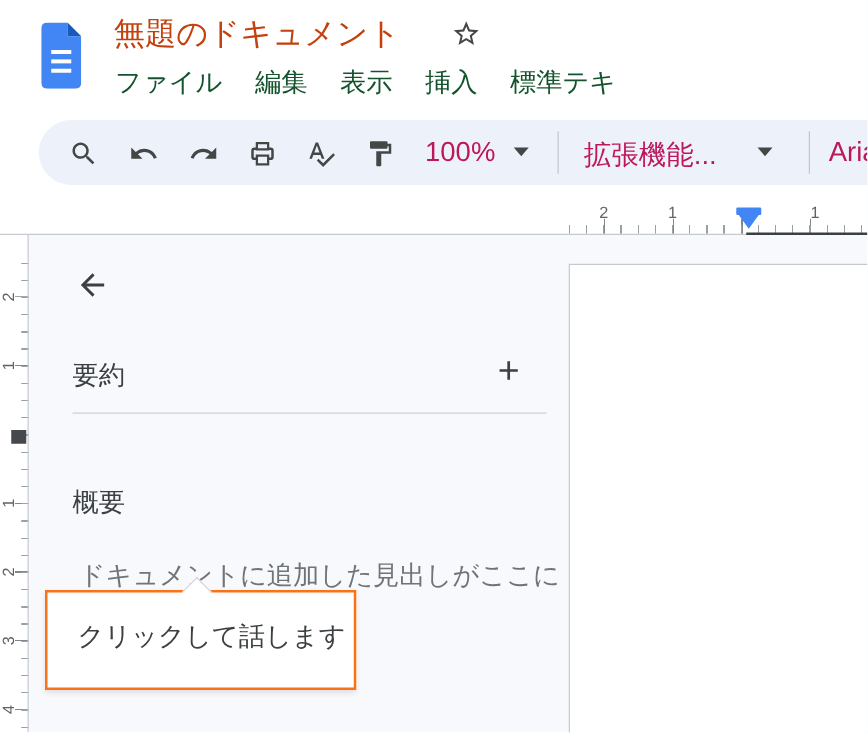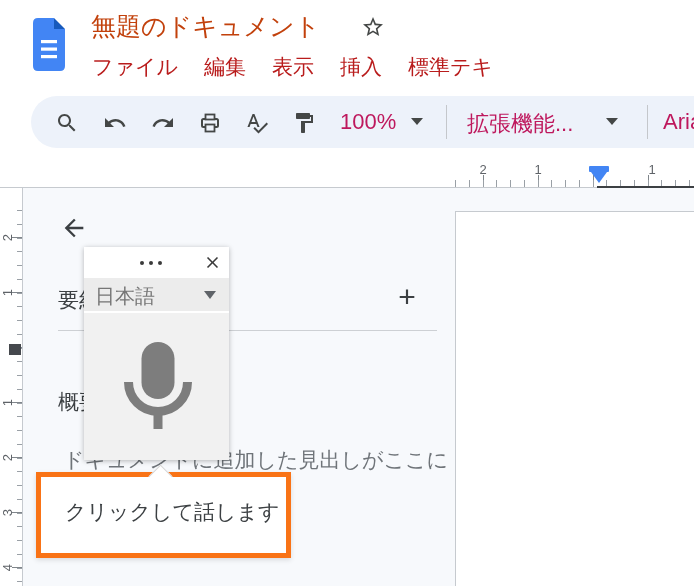--- a/index.html
+++ b/index.html
@@ -3,21 +3,21 @@
 <meta charset="utf-8">
 <style>
   html,body{margin:0;padding:0;background:#fff;}
   .screen{position:relative;width:694px;height:586px;overflow:hidden;background:#ffffff;
           font-family:"Liberation Sans",sans-serif;color:#202124;}
   .abs{position:absolute;}
 
   
   .title{left:91px;top:10px;font-size:25px;color:#c2410c;white-space:nowrap;}
   .star-btn{left:361px;top:15px;width:24px;height:24px;}
-  .menubar{left:92px;top:52px;height:30px;display:flex;gap:26px;font-size:21px;color:#b91c1c;}
+  .menubar{left:92px;top:52px;height:30px;display:flex;gap:26px;font-size:21px;color:#14532d;}
   .menubar span{line-height:30px;white-space:nowrap;cursor:default;}
 
   
   .toolbar{left:31px;top:96px;width:680px;height:52px;background:#edf2fa;
            border-radius:26px 0 0 26px;}
   .tb-icon{position:absolute;top:15px;width:24px;height:24px;}
   .tb-text{position:absolute;top:13px;font-size:22px;color:#be185d;white-space:nowrap;}
   .caret{position:absolute;width:0;height:0;border-left:6px solid transparent;
          border-right:6px solid transparent;border-top:7px solid #444746;}
   .tb-sep{position:absolute;top:9px;width:1px;height:34px;background:#c4c7cb;}
@@ -74,21 +74,21 @@
   .vp-lang-text{position:absolute;left:11px;top:5px;font-size:20px;color:#767676;}
   .vp-lang-caret{position:absolute;right:13px;top:13px;width:0;height:0;
       border-left:6.5px solid transparent;border-right:6.5px solid transparent;
       border-top:8px solid #5f6368;}
   .vp-gap{height:2px;background:#fff;}
   .vp-mic{position:relative;height:147px;background:#f1f1f1;cursor:pointer;}
   .mic-svg{position:absolute;left:39px;top:29px;}
 
   
   .tooltip{left:36px;top:472px;width:245px;height:76px;background:#fff;
-           border:5px solid #f97316;box-shadow:0 2px 5px rgba(0,0,0,.12);z-index:6;}
+           border:2px solid #f97316;box-shadow:0 2px 5px rgba(0,0,0,.12);z-index:6;}
   .tt-callout{position:absolute;left:111px;top:-9px;width:16px;height:16px;background:#fff;
               transform:rotate(45deg);border-left:1px solid #d5d5d5;border-top:1px solid #d5d5d5;}
   .tt-text{position:absolute;left:24px;top:21px;font-size:21px;color:#3c4043;white-space:nowrap;}
 </style>
 </head>
 <body>
 
 <div class="screen">
 
   <svg class="abs" style="left:33px;top:18px;" width="32" height="53" viewBox="0 0 32 53">
@@ -169,43 +169,19 @@
 
   <svg class="abs back-btn" viewBox="0 0 24 24">
     <path fill="#3c4043" d="M20 11H7.83l5.59-5.59L12 4l-8 8 8 8 1.41-1.41L7.83 13H20v-2z"></path>
   </svg>
   <div class="abs summary-label">要約</div>
   <div class="abs add-btn">+</div>
   <div class="abs panel-divider"></div>
   <div class="abs outline-label">概要</div>
   <div class="abs outline-hint">ドキュメントに追加した見出しがここに</div>
 
-  <div class="abs voice-popup">
-    <div class="vp-header">
-      <div class="vp-dots">
-          <i></i>
-          <i></i>
-          <i></i>
-        </div>
-      <svg class="vp-close" viewBox="0 0 24 24">
-        <path fill="#3a3a3a" d="M19 6.41L17.59 5 12 10.59 6.41 5 5 6.41 10.59 12 5 17.59 6.41 19 12 13.41 17.59 19 19 17.59 13.41 12z"></path>
-      </svg>
-    </div>
-    <div class="vp-lang">
-      <span class="vp-lang-text">日本語</span>
-      <span class="vp-lang-caret"></span>
-    </div>
-    <div class="vp-gap"></div>
-    <div class="vp-mic">
-      <svg class="mic-svg" width="70" height="88" viewBox="0 0 70 88">
-        <rect x="18.5" y="0" width="33" height="57" rx="16.5" fill="#7d7d7d"></rect>
-        <path d="M5.5 40 A 29.5 29.5 0 0 0 64.5 40" fill="none" stroke="#7d7d7d" stroke-width="9"></path>
-        <rect x="30.5" y="72" width="9" height="15" fill="#7d7d7d"></rect>
-      </svg>
-    </div>
-  </div>
 
   <div class="abs tooltip">
     <div class="tt-callout"></div>
     <div class="tt-text">クリックして話します</div>
   </div>
 
 </div>
 
 </body></html>

